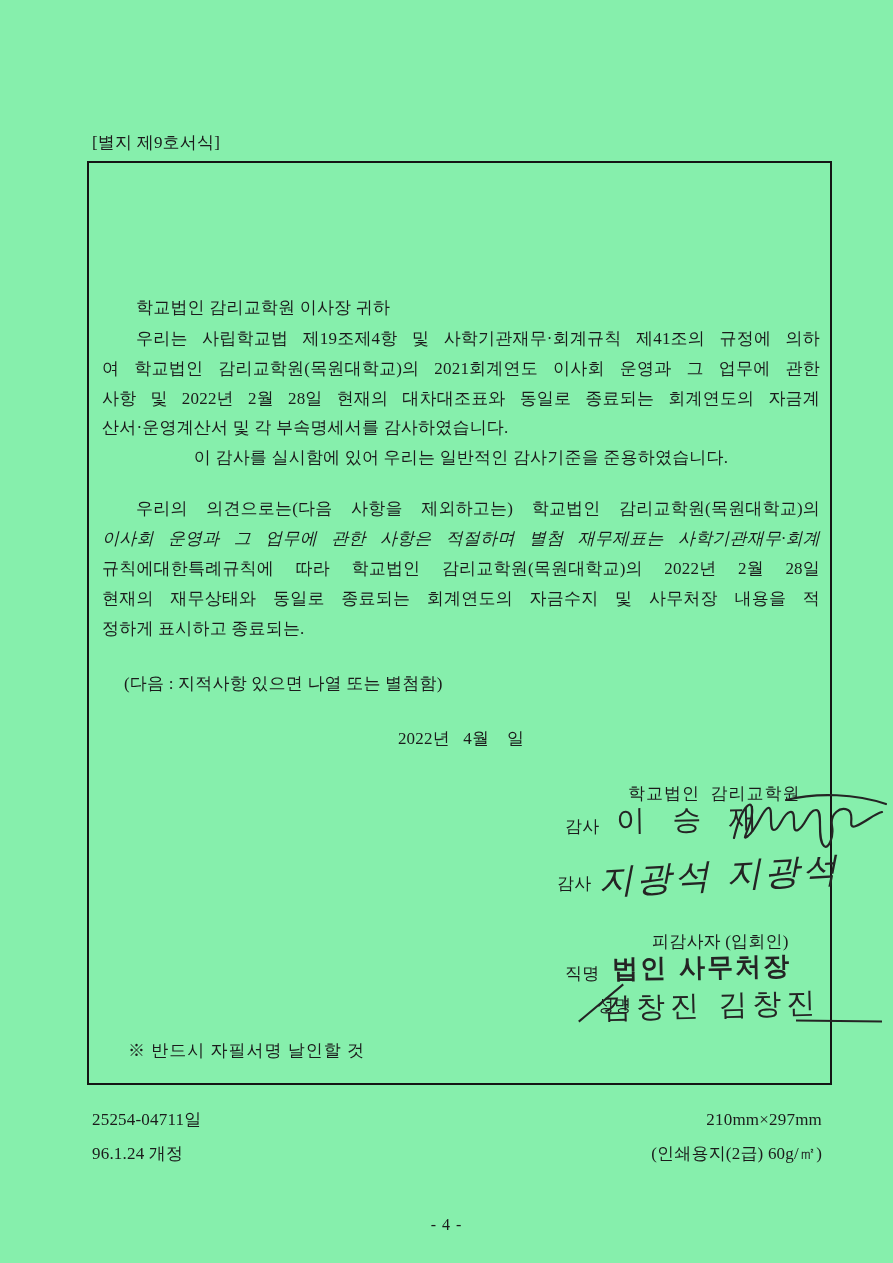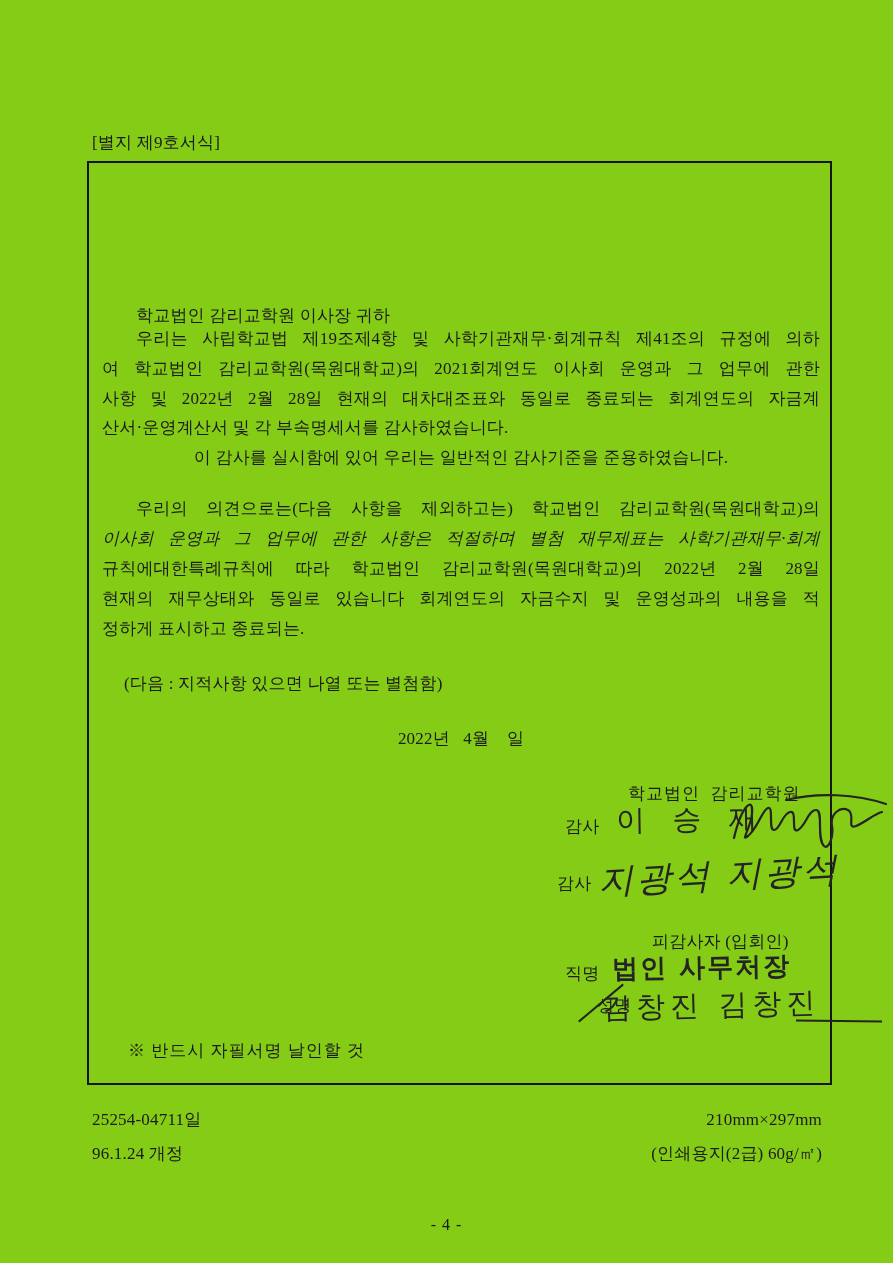--- a/index.html
+++ b/index.html
@@ -1,18 +1,18 @@
 <!DOCTYPE html>
 <html><head>
 <meta charset="utf-8">
 <style>
   html,body { margin:0; padding:0; background:#e8e8e8; }
   .page {
     position:relative; width:893px; height:1263px; margin:0 auto;
-    background:#84cc16; overflow:hidden;
+    background:#86efac; overflow:hidden;
     font-family:"Liberation Serif","DejaVu Serif",serif;
     color:#1b1b1b;
   }
   .abs { position:absolute; }
   .t { font-size:17px; line-height:24px; letter-spacing:0.2px; }
   .pre { white-space:pre; }
   .col { left:102px; width:718px; }
   .jline { text-align:justify; text-align-last:justify; }
   .lline { text-align:left; }
   .indent { text-indent:34px; }
@@ -35,32 +35,32 @@
 </head>
 <body>
 
 <div class="page">
 
   <div class="abs t" style="left:92px; top:131px;">[별지 제9호서식]</div>
 
   <div class="abs frame"></div>
 
 
-  <div class="abs col t lline indent" style="top:296px;margin-top:8px;">학교법인 감리교학원 이사장 귀하</div>
+  <div class="abs col t lline indent" style="top:296px;">학교법인 감리교학원 이사장 귀하</div>
 
   <div class="abs col t jline indent" style="top:327px;">우리는 사립학교법 제19조제4항 및 사학기관재무·회계규칙 제41조의 규정에 의하</div>
   <div class="abs col t jline" style="top:357px;">여 학교법인 감리교학원(목원대학교)의 2021회계연도 이사회 운영과 그 업무에 관한</div>
   <div class="abs col t jline" style="top:387px;">사항 및 2022년 2월 28일 현재의 대차대조표와 동일로 종료되는 회계연도의 자금계</div>
   <div class="abs col t lline" style="top:416px;">산서·운영계산서 및 각 부속명세서를 감사하였습니다.</div>
   <div class="abs col t lline" style="top:446px;text-align:center;">이 감사를 실시함에 있어 우리는 일반적인 감사기준을 준용하였습니다.</div>
 
   <div class="abs col t jline indent" style="top:497px;">우리의 의견으로는(다음 사항을 제외하고는) 학교법인 감리교학원(목원대학교)의</div>
   <div class="abs col t jline" style="top:527px;font-style:italic;">이사회 운영과 그 업무에 관한 사항은 적절하며 별첨 재무제표는 사학기관재무·회계</div>
   <div class="abs col t jline" style="top:557px;">규칙에대한특례규칙에 따라 학교법인 감리교학원(목원대학교)의 2022년 2월 28일</div>
-  <div class="abs col t jline" style="top:587px;">현재의 재무상태와 동일로 있습니다 회계연도의 자금수지 및 운영성과의 내용을 적</div>
+  <div class="abs col t jline" style="top:587px;">현재의 재무상태와 동일로 종료되는 회계연도의 자금수지 및 사무처장 내용을 적</div>
   <div class="abs col t lline" style="top:617px;">정하게 표시하고 종료되는.</div>
 
   <div class="abs col t lline" style="top:672px; text-indent:22px;">(다음 : 지적사항 있으면 나열 또는 별첨함)</div>
 
   <div class="abs col t center pre" style="top:727px;">2022년   4월    일</div>
 
   <div class="abs t pre" style="left:628px; top:782px; letter-spacing:1px;">학교법인  감리교학원</div>
 
   <div class="abs t" style="left:565px; top:815px;">감사</div>
   <div class="abs hand hand-auditor1" style="left:616px; top:800px;">이 승 재</div>

